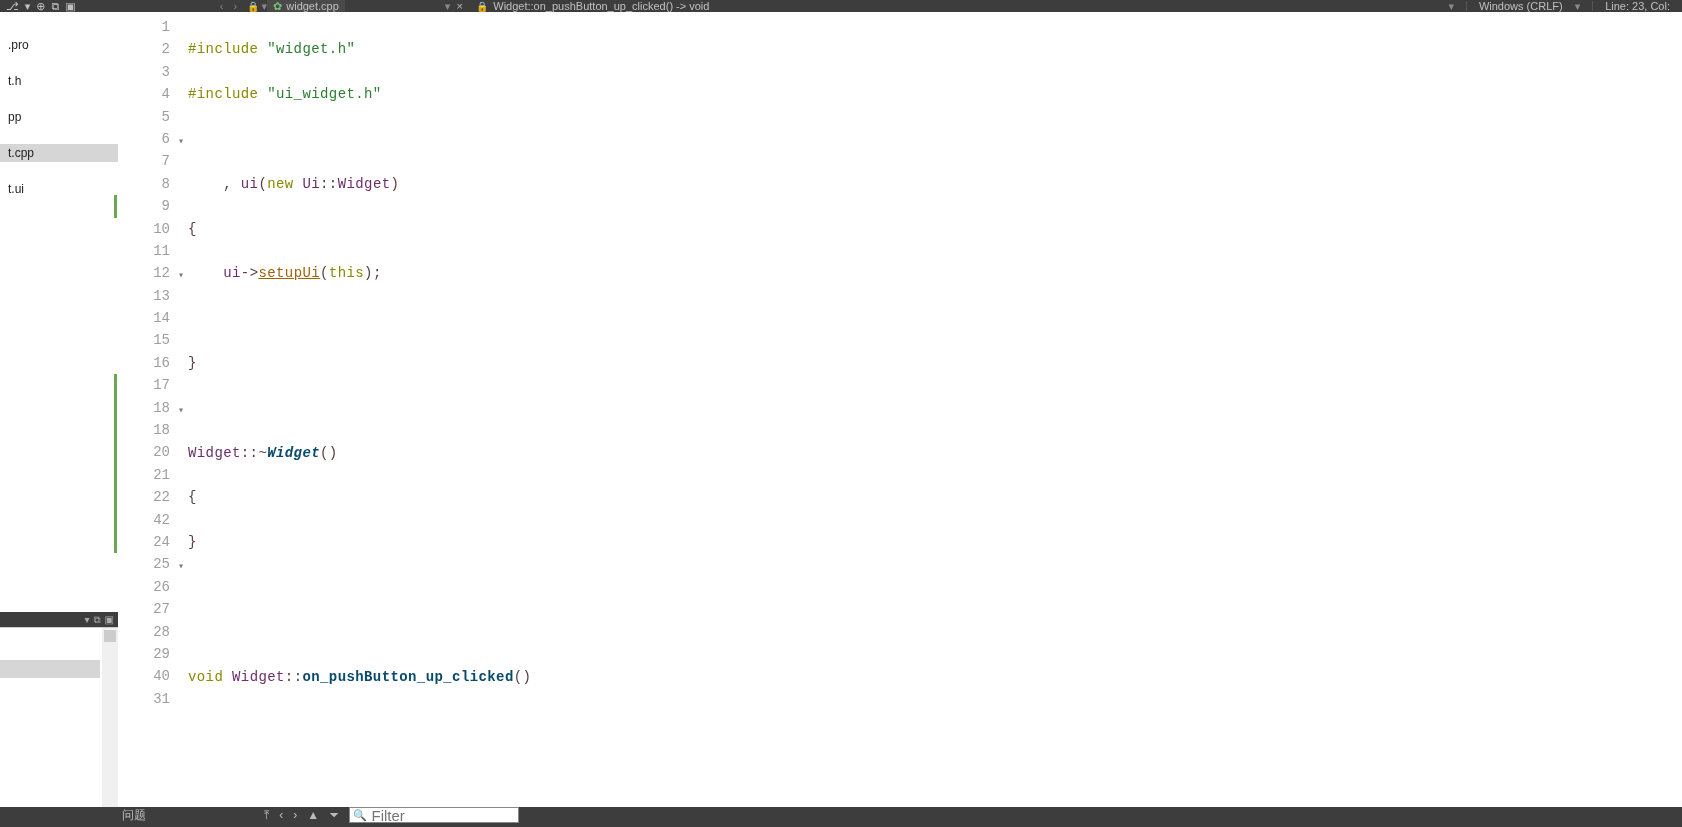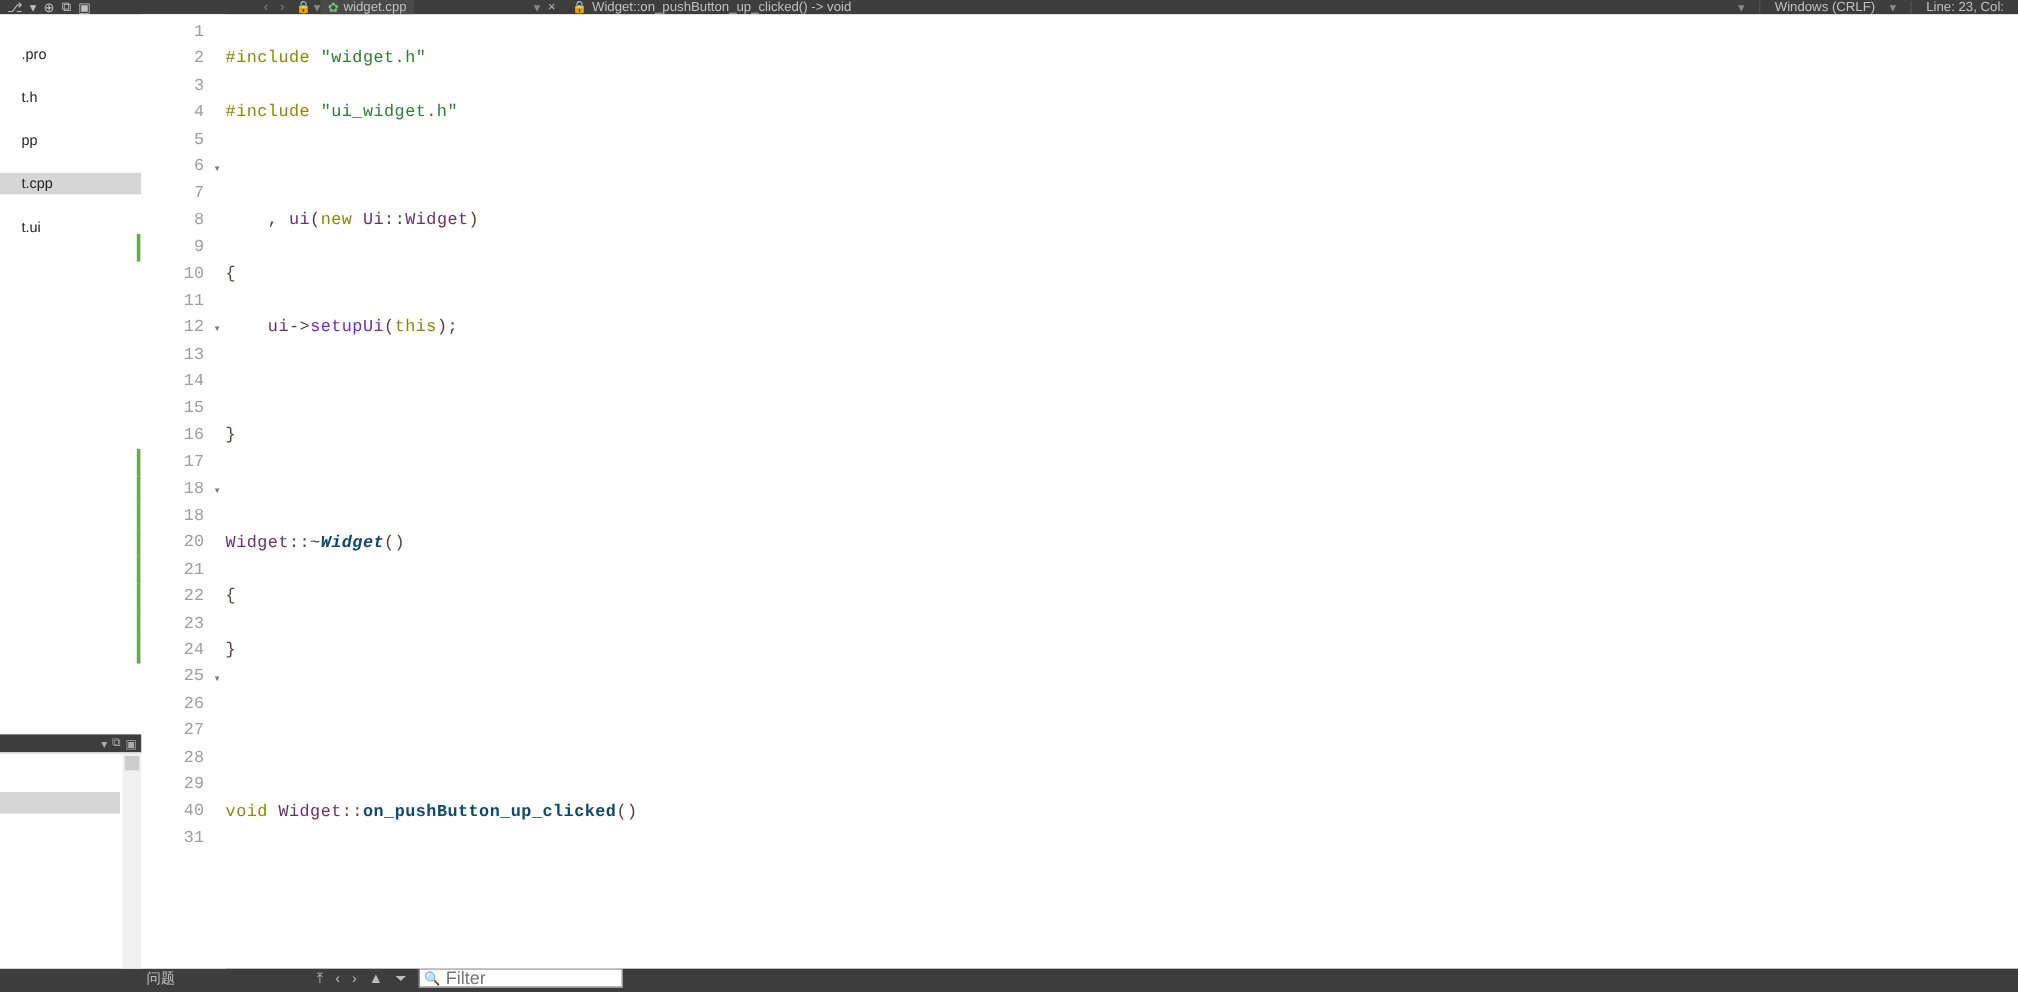--- a/index.html
+++ b/index.html
@@ -14,21 +14,21 @@
 .top-bar .lock-icon { font-size:10px; }
 .top-bar .right-status { margin-left: auto; display:flex; gap:12px; padding-right:12px; align-items:center; }
 .top-bar .sep { width:1px; height:10px; background:#555; }
 
 
 .main { display:flex; height: calc(100% - 12px - 20px); }
 
 
 .sidebar { width: 118px; background: #ffffff; display:flex; flex-direction:column; font-family: sans-serif; font-size:12px; color:#222; }
 .sidebar .tree { flex:1; overflow:auto; padding-top:24px; }
-.sidebar .tree-item { padding: 2px 4px 2px 18px; white-space:nowrap; cursor:pointer; height:18px; display:flex; align-items:center; margin-bottom:18px; }
+.sidebar .tree-item { padding: 2px 4px 2px 8px; white-space:nowrap; cursor:pointer; height:18px; display:flex; align-items:center; margin-bottom:18px; }
 .sidebar .tree-item.selected { background:#d6d6d6; }
 .sidebar .panel-header { height:15px; background:#3d3d3d; display:flex; align-items:center; justify-content:flex-end; gap:4px; padding-right:4px; }
 .sidebar .panel-header .hicon { color:#aaa; font-size:10px; cursor:pointer; }
 .sidebar .panel-body { height:180px; background:#fff; border-top:1px solid #ccc; position:relative; }
 .sidebar .panel-body .selection { position:absolute; top:32px; left:0; right:18px; height:18px; background:#d6d6d6; }
 .sidebar .panel-body .scrollbar-v { position:absolute; top:0; right:0; width:16px; height:100%; background:#f0f0f0; }
 .sidebar .panel-body .scroll-thumb { position:absolute; top:2px; left:2px; width:12px; height:12px; background:#cccccc; }
 
 
 .editor { flex:1; display:flex; background:#ffffff; position:relative; }
@@ -40,21 +40,21 @@
 .code { flex:1; padding-top:4px; white-space:pre; font-size:14px; line-height:22.4px; letter-spacing:0.4px; color:#5a3d3d; overflow:hidden; }
 .code .line { height:22.4px; display:block; }
 .kw { color:#8a8a00; }
 .type { color:#6b2e6b; }
 .func { color:#0a4a6e; font-weight:600; }
 .funcital { color:#0a4a6e; font-weight:600; font-style:italic; }
 .str { color:#2e7d32; }
 .op { color:#5a3d3d; }
 .id { color:#5a3d3d; }
 .member { color:#6b2e6b; }
-.method { color:#6d28d9; }
+.method { color:#a16207;text-decoration:underline; }
 .brace { color:#5a3d3d; }
 .bold { font-weight:700; }
 
 
 .bottom-bar { height:20px; background:#3d3d3d; display:flex; align-items:flex-start; color:#c0c0c0; font-size:12px; font-family:sans-serif; }
 .bottom-bar .label { padding:0 8px 0 122px; flex:0 0 auto; }
 .bottom-bar .tools { margin-left: 110px; display:flex; align-items:center; gap:10px; }
 .bottom-bar .ticon { color:#bbb; font-size:12px; cursor:pointer; }
 .bottom-bar .search-wrap { display:flex; align-items:center; background:#ffffff; height:16px; width:170px; border:1px solid #888; gap:4px; padding:0 4px; }
 .bottom-bar .search-wrap input { border:none; outline:none; font-size:15px; width:100%; background:transparent; color:#333; }
@@ -141,21 +141,21 @@
       <div class="ln"><span>13</span></div>
       <div class="ln"><span>14</span></div>
       <div class="ln"><span>15</span></div>
       <div class="ln"><span>16</span></div>
       <div class="ln"><span>17</span><span class="change-bar green-bar"></span></div>
       <div class="ln"><span>18</span><span class="fold">▾</span><span class="change-bar green-bar"></span></div>
       <div class="ln"><span>18</span><span class="change-bar green-bar"></span></div>
       <div class="ln"><span>20</span><span class="change-bar green-bar"></span></div>
       <div class="ln"><span>21</span><span class="change-bar green-bar"></span></div>
       <div class="ln"><span>22</span><span class="change-bar green-bar"></span></div>
-      <div class="ln"><span>23</span><span class="change-bar green-bar"></span></div>
+      <div class="ln"><span>42</span><span class="change-bar green-bar"></span></div>
       <div class="ln"><span>24</span><span class="change-bar green-bar"></span></div>
       <div class="ln"><span>25</span><span class="fold">▾</span></div>
       <div class="ln"><span>26</span></div>
       <div class="ln"><span>27</span></div>
       <div class="ln"><span>28</span></div>
       <div class="ln"><span>29</span></div>
       <div class="ln"><span>40</span></div>
       <div class="ln"><span>31</span></div>
     </div>
 

